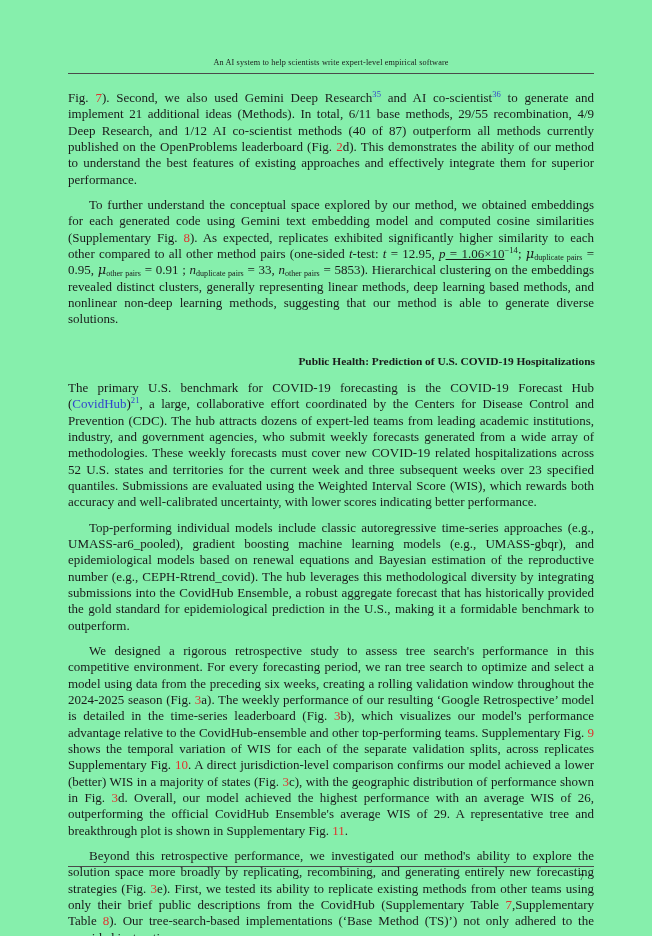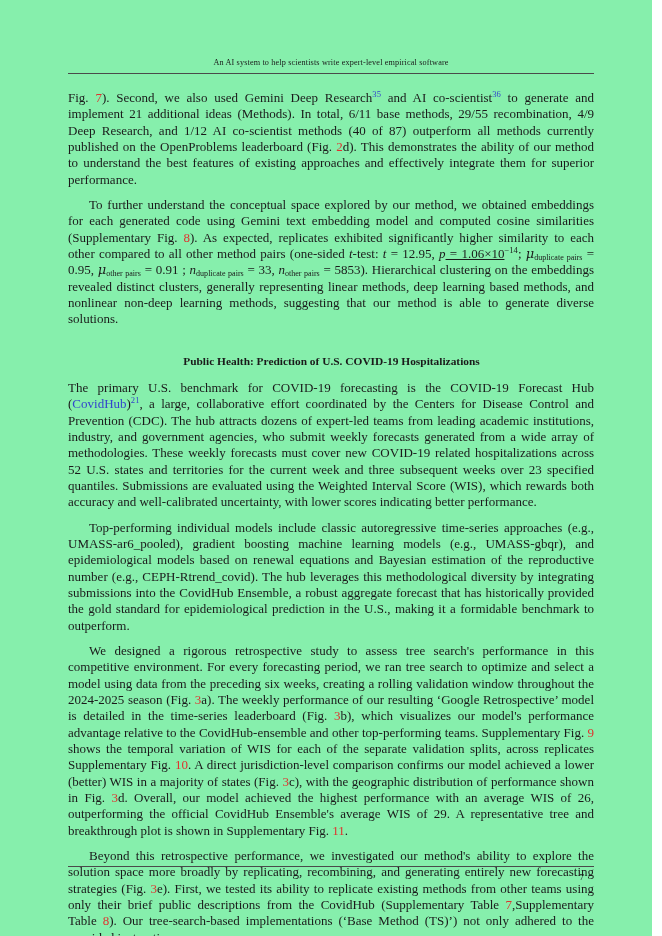--- a/index.html
+++ b/index.html
@@ -52,21 +52,21 @@
     margin-top: 9px;
   }
   p.indent {
     text-indent: 21px;
   }
   h2.section-head {
     margin: 25px 0 11px 0;
     font-size: 11.4px;
     line-height: 16px;
     font-weight: bold;
-    text-align: center;
+    text-align: right;
   }
   .lnk-blue {
     color: #3344cc;
   }
   .lnk-red {
     color: #e0322e;
   }
   sup {
     font-size: 0.66em;
     vertical-align: super;

